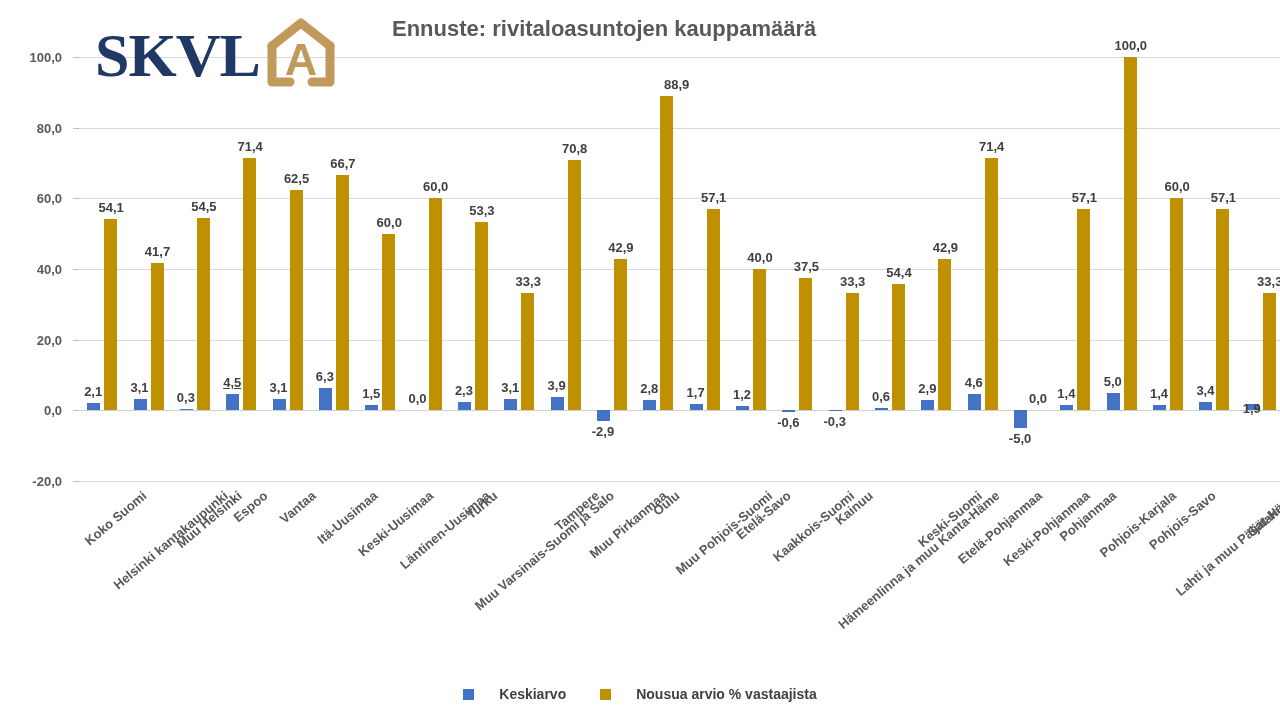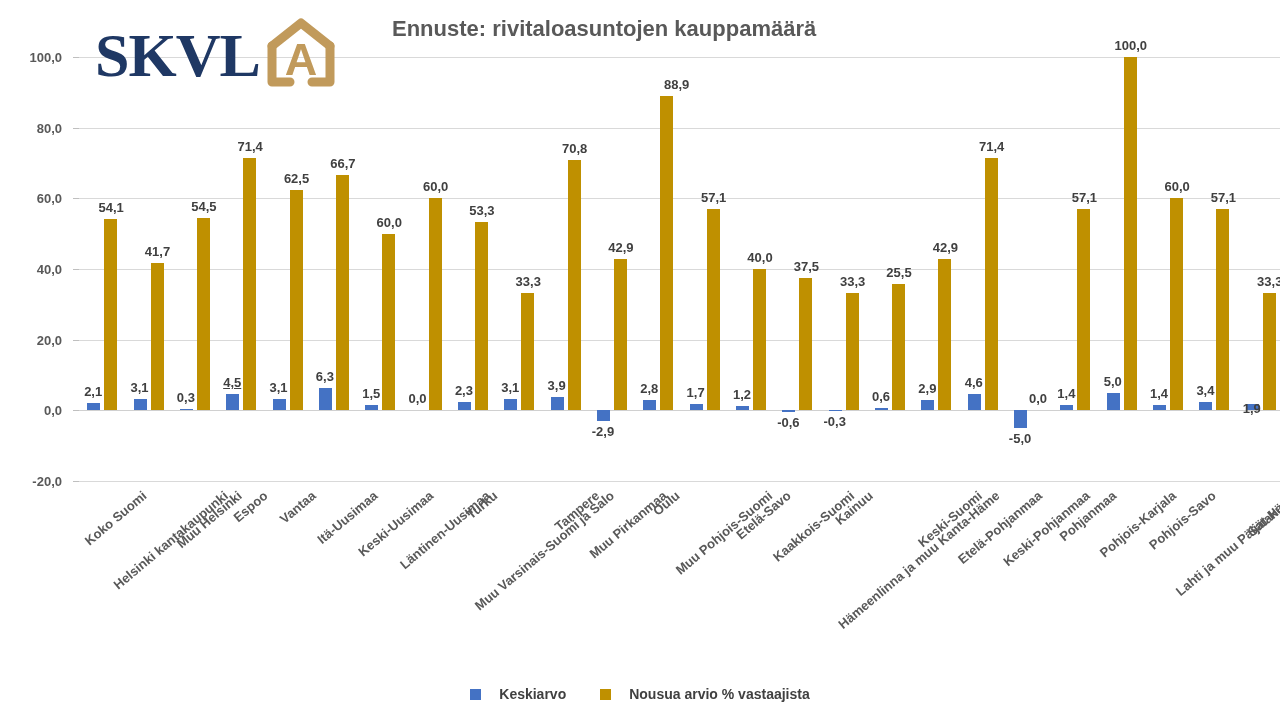--- a/index.html
+++ b/index.html
@@ -157,21 +157,21 @@
     top: 686px;
     width: 1280px;
     display: flex;
     justify-content: center;
     gap: 34px;
     align-items: center;
   }
   .legend-item {
     display: flex;
     align-items: center;
-    gap: 18px;
+    gap: 25px;
   }
   .legend-swatch {
     width: 11px; height: 11px;
     display: inline-block;
   }
   .legend-text {
     font-size: 14px;
     font-weight: bold;
     color: #404040;
     white-space: nowrap;
@@ -319,21 +319,21 @@
       <div class="group">
         <div class="bar blue bar-blue-slot" style="top: 353.333px; height: 1.06px;"></div>
         <div class="dlabel blue-l" style="top: 357.393px;">-0,3</div>
         <div class="bar gold bar-gold-slot" style="top: 235.673px; height: 117.66px;"></div>
         <div class="dlabel gold-l" style="top: 216.673px;">33,3</div>
       </div>
       <div class="group">
         <div class="bar blue bar-blue-slot" style="top: 351.213px; height: 2.12px;"></div>
         <div class="dlabel blue-l" style="top: 332.213px;">0,6</div>
         <div class="bar gold bar-gold-slot" style="top: 227.193px; height: 126.14px;"></div>
-        <div class="dlabel gold-l" style="top: 208.193px;">25,5</div>
+        <div class="dlabel gold-l" style="top: 208.193px;">54,4</div>
       </div>
       <div class="group">
         <div class="bar blue bar-blue-slot" style="top: 343.087px; height: 10.2467px;"></div>
         <div class="dlabel blue-l" style="top: 324.087px;">2,9</div>
         <div class="bar gold bar-gold-slot" style="top: 201.753px; height: 151.58px;"></div>
         <div class="dlabel gold-l" style="top: 182.753px;">42,9</div>
       </div>
       <div class="group">
         <div class="bar blue bar-blue-slot" style="top: 337.08px; height: 16.2533px;"></div>
         <div class="dlabel blue-l" style="top: 318.08px;">4,6</div>

